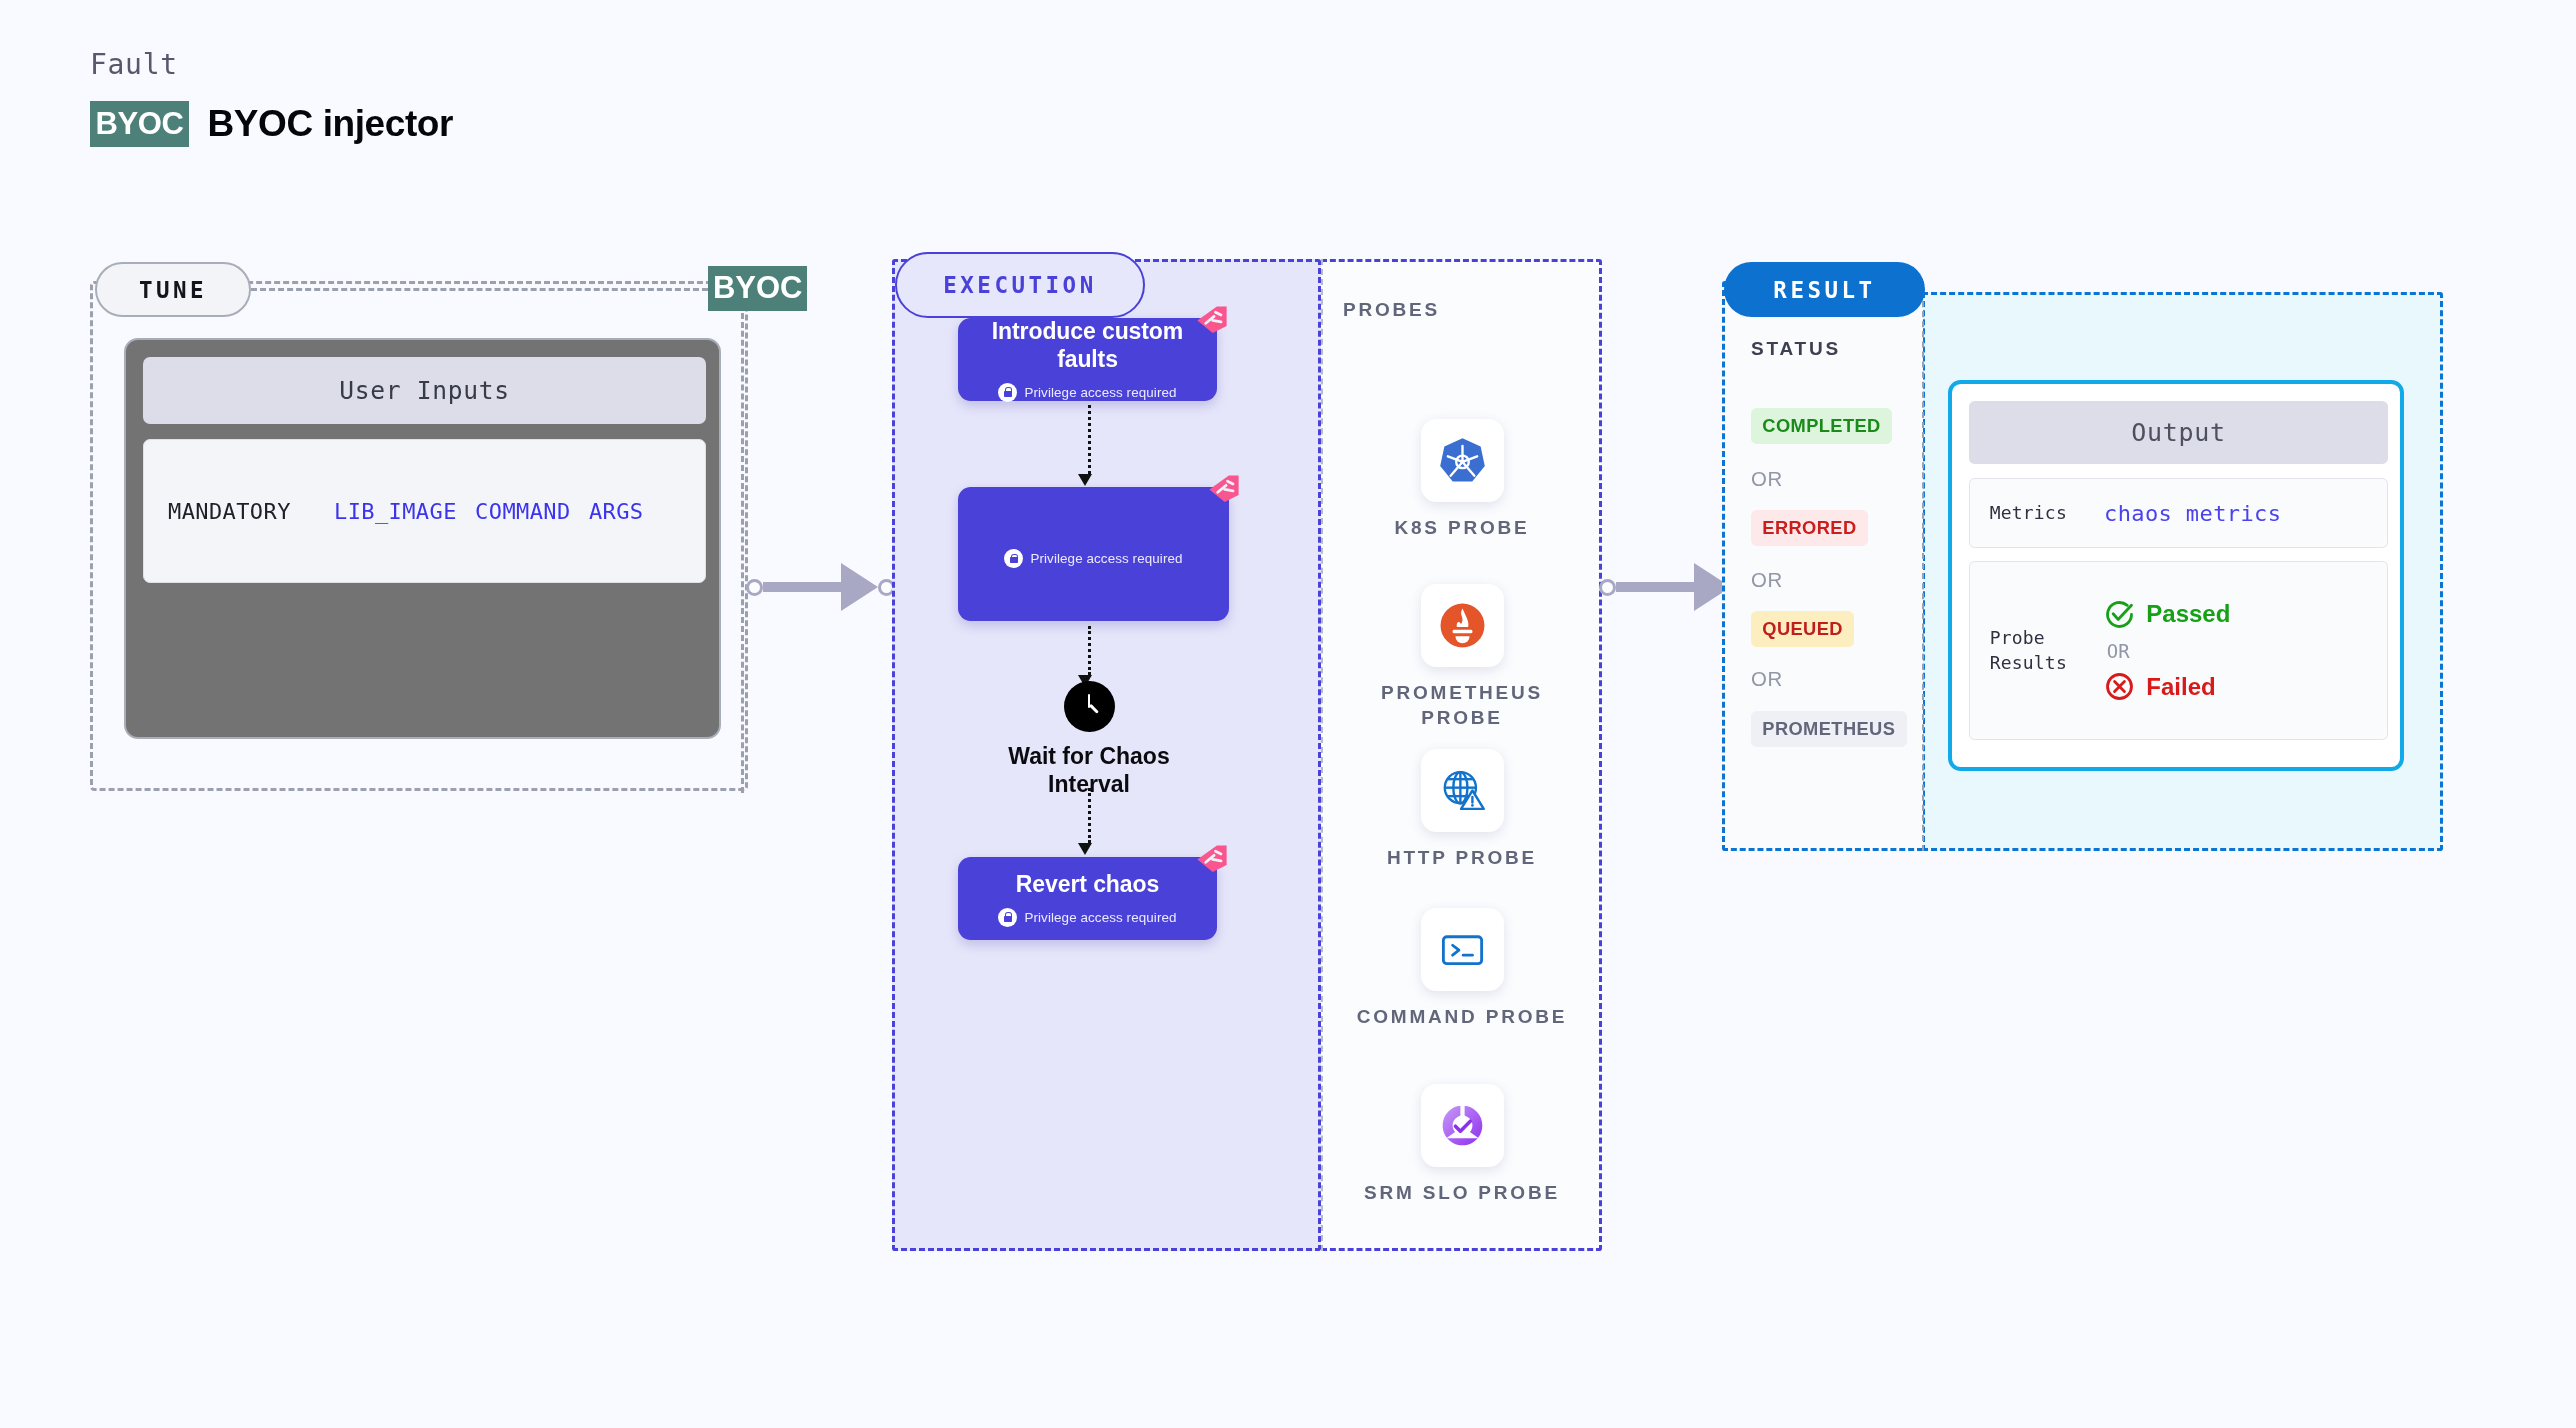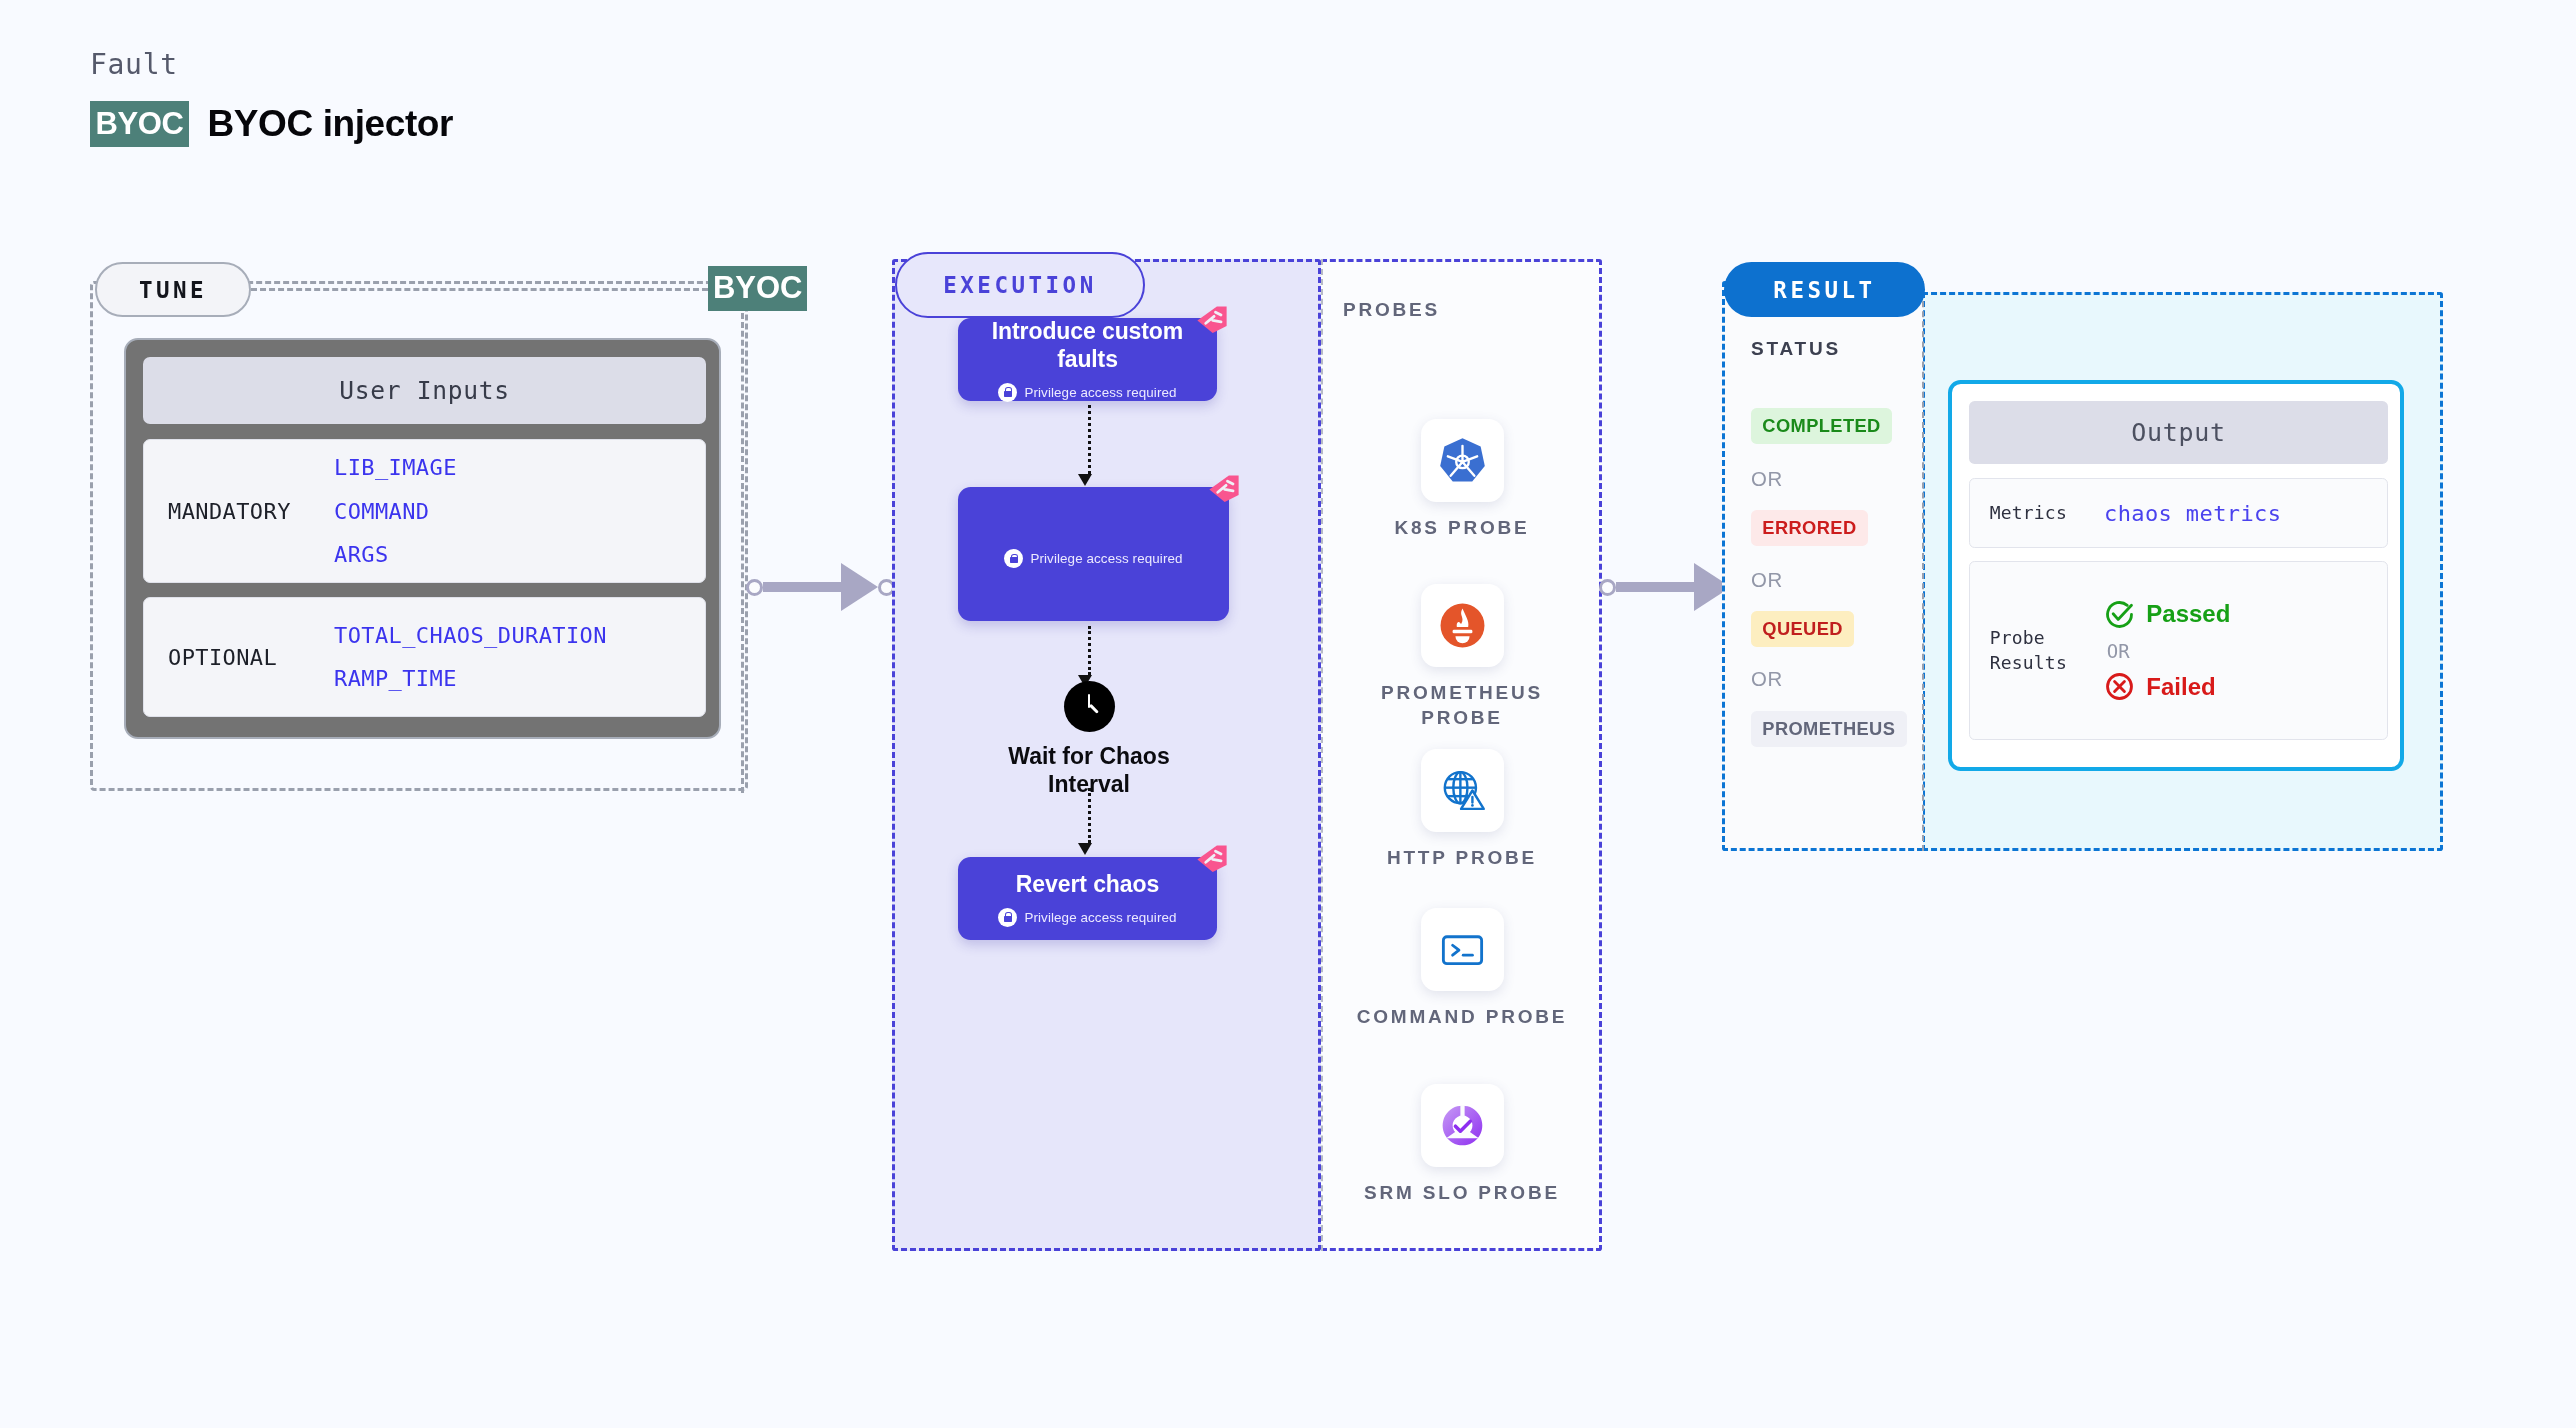--- a/index.html
+++ b/index.html
@@ -72,21 +72,21 @@
     background: #f4f5f9; border: 1.4px solid #dfe1ea; border-radius: 7px;
     display: flex; align-items: center;
   }
   #grp-mandatory { top: 99px; height: 144px; }
   #grp-optional  { top: 257px; height: 120px; }
   .io-label {
     width: 190px; padding-left: 24px; flex: none;
     font-family: "DejaVu Sans Mono", monospace; font-size: 22px; color: #1d2029;
     letter-spacing: 0.4px;
   }
-  .io-vals { display: flex; flex-direction: column; gap: 18.3px; }
+  .io-vals { display: flex; flex-direction: row; gap: 18.3px; }
   .io-vals span {
     font-family: "DejaVu Sans Mono", monospace; font-size: 22px;
     color: #3b34ee; letter-spacing: 0.4px;
   }
 
   
   #byoc-marker {
     position: absolute; left: 708px; top: 266px;
     background: #4d8079; color: #fff; font-weight: bold; font-size: 31px;
     line-height: 1; padding: 6.3px 4.9px 7.7px 4.9px; z-index: 7;
@@ -318,27 +318,20 @@
 
   <div class="io-group" id="grp-mandatory">
     <div class="io-label">MANDATORY</div>
     <div class="io-vals">
       <span>LIB_IMAGE</span>
       <span>COMMAND</span>
       <span>ARGS</span>
     </div>
   </div>
 
-  <div class="io-group" id="grp-optional">
-    <div class="io-label">OPTIONAL</div>
-    <div class="io-vals">
-      <span>TOTAL_CHAOS_DURATION</span>
-      <span>RAMP_TIME</span>
-    </div>
-  </div>
 </div>
 
 <div class="conn" id="conn-1">
   <span class="dot"></span>
   <span class="bar"></span>
   <span class="tri"></span>
   <span class="dot"></span>
 </div>
 
 <div id="exec-dashed"></div>

